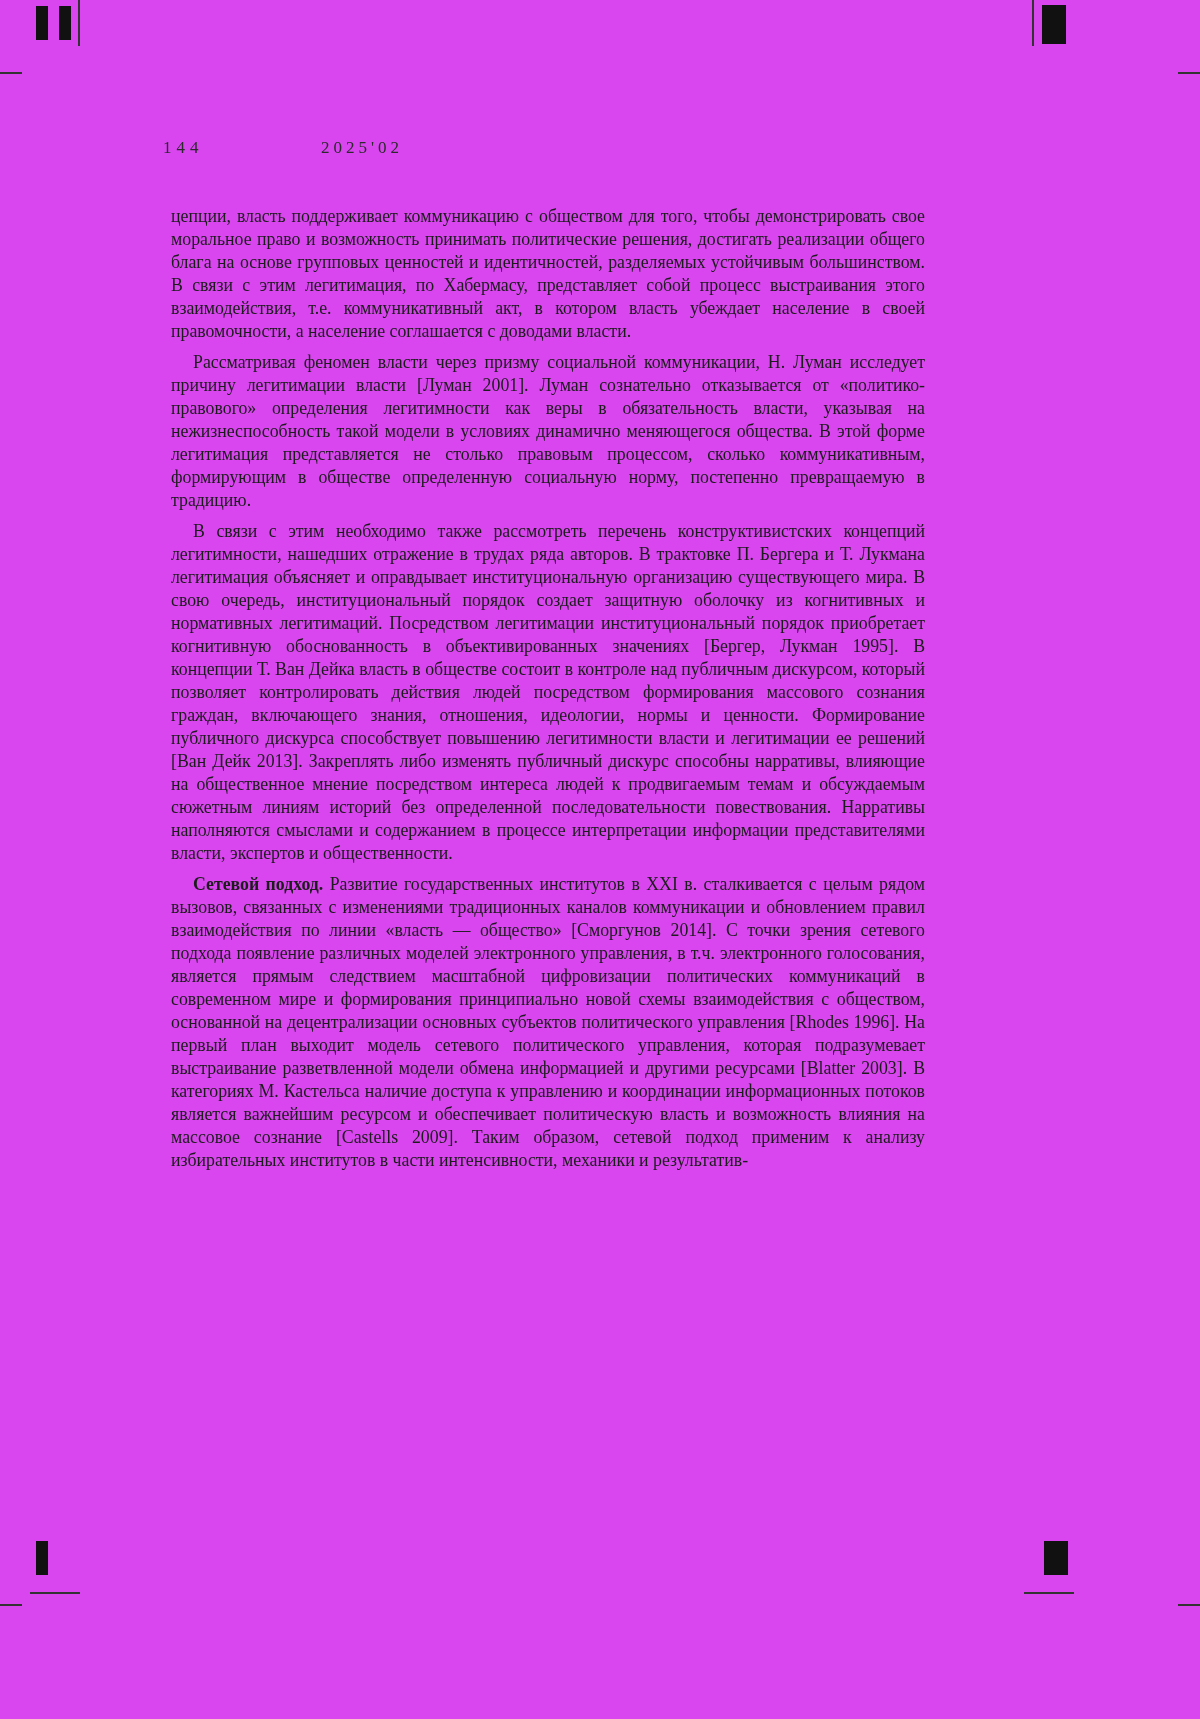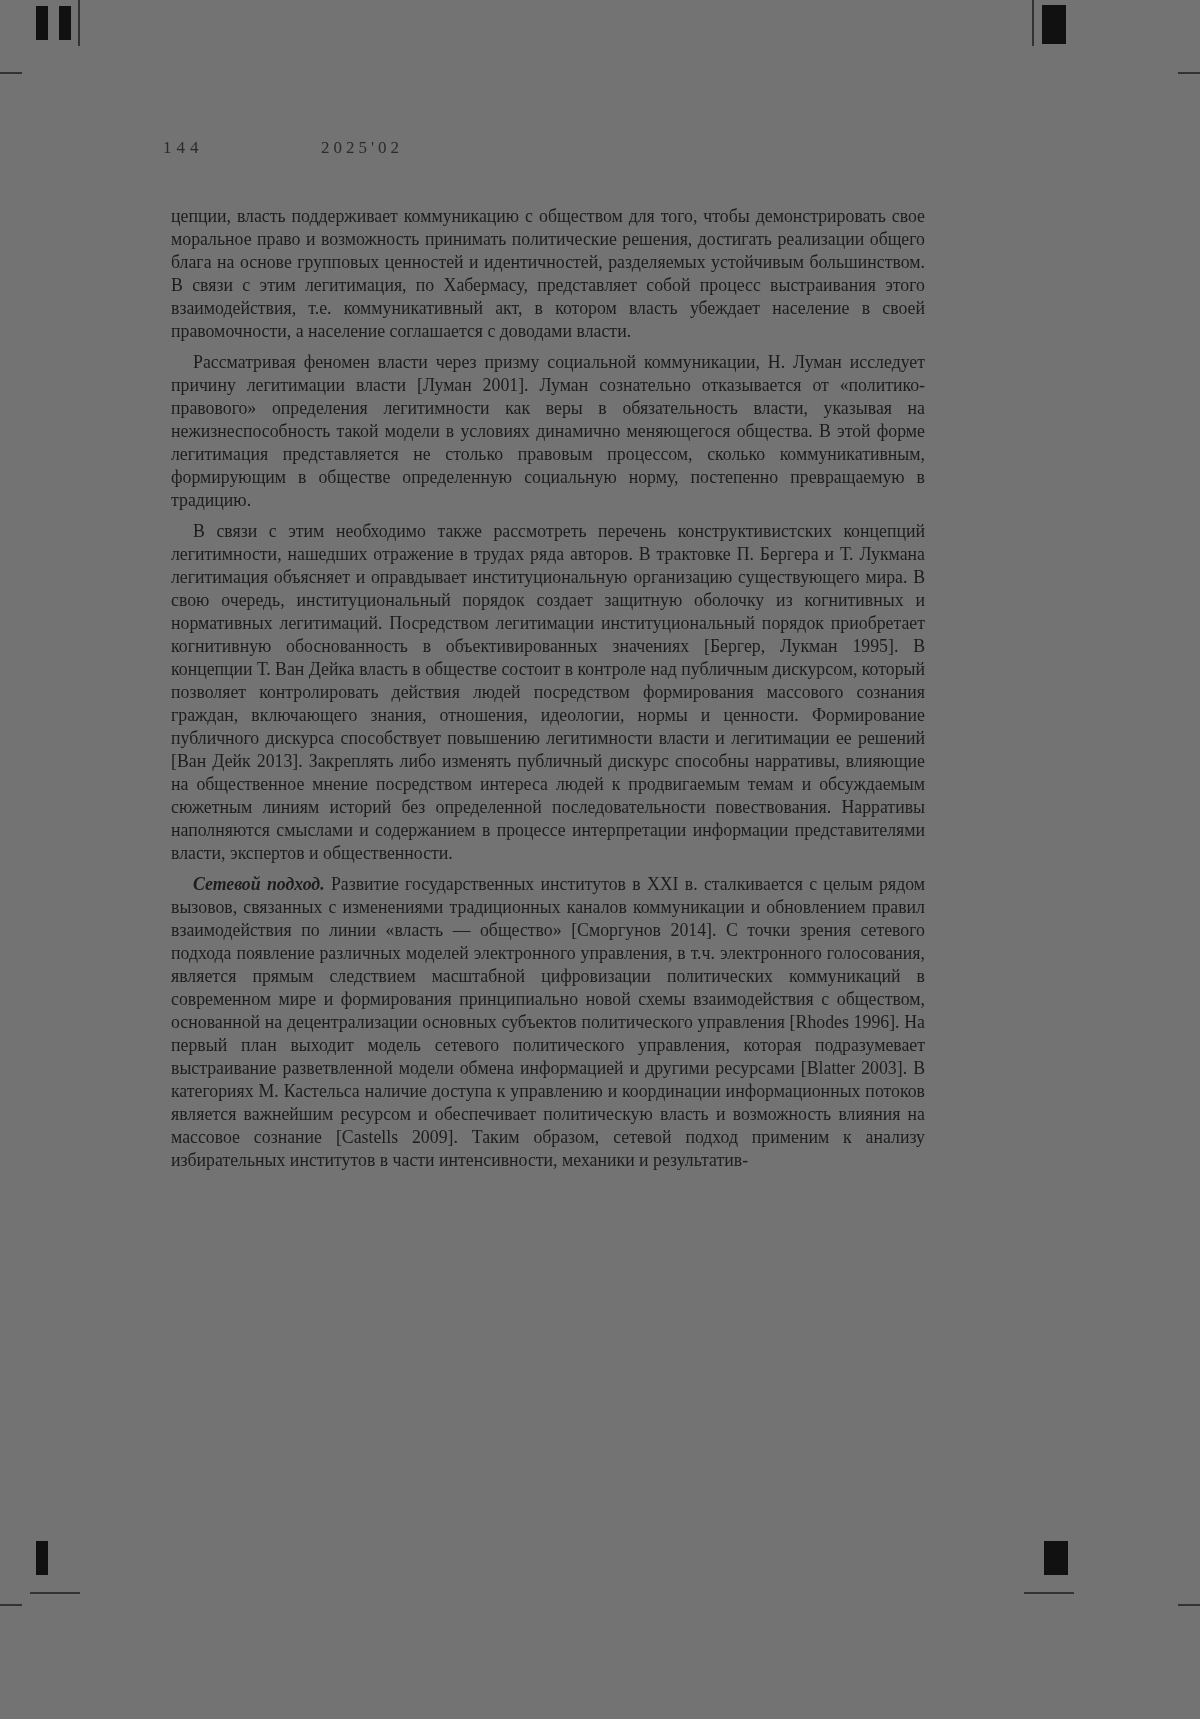--- a/index.html
+++ b/index.html
@@ -11,21 +11,21 @@
     width: 1200px;
     height: 1719px;
     position: relative;
     overflow: hidden;
     font-family: "Liberation Serif", serif;
     color: #1f1f1f;
   }
   .page {
     position: absolute;
     inset: 0;
-    background: #737373;
+    background: #d946ef;
   }
 
   
   .running-head {
     position: absolute;
     top: 138px;
     left: 163px;
     width: 770px;
     display: flex;
     align-items: baseline;
@@ -59,21 +59,20 @@
     color: #1c1c1c;
   }
   .article-body p.para {
     margin: 8px;
   }
   .article-body p.para.indent {
     text-indent: 22px;
   }
   .article-body .lead {
     font-weight: bold;
-    font-style: italic;
   }
 
   
   .mark {
     position: absolute;
     background: #111;
   }
   .mark.thin { background: #333; }
 </style>
 </head>

